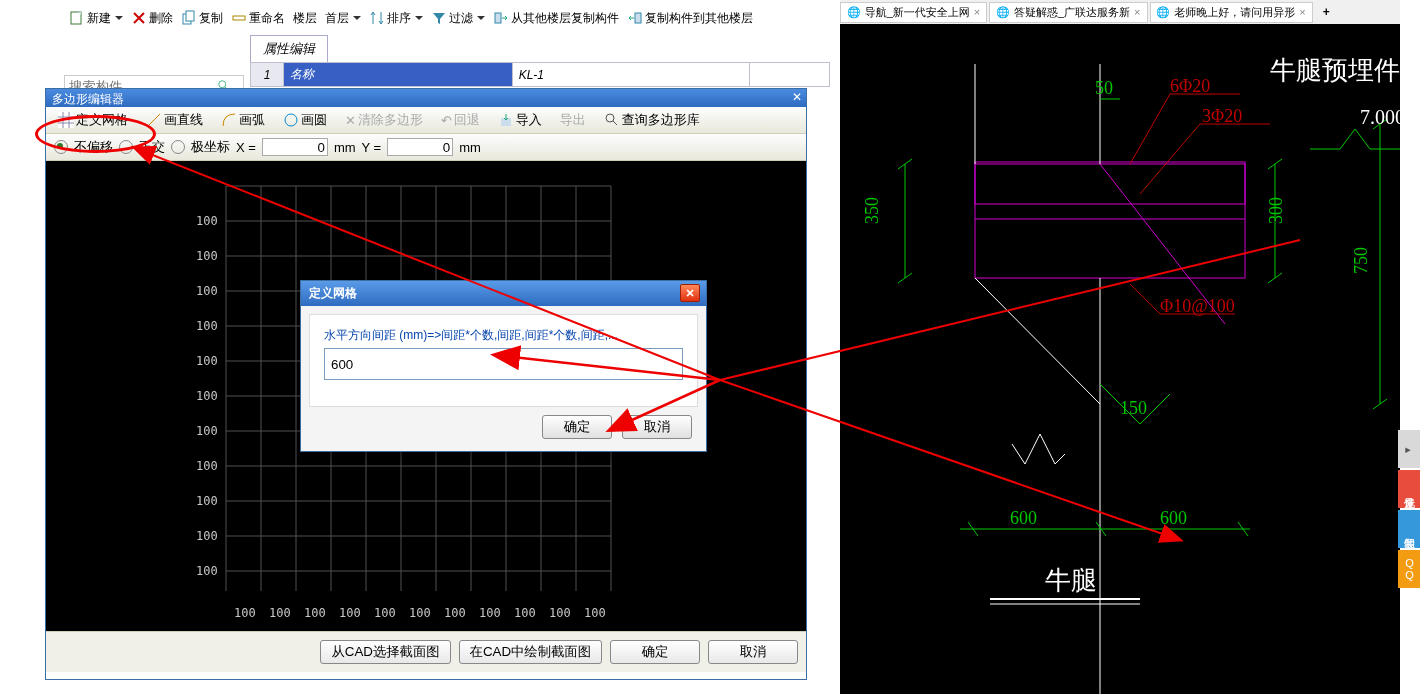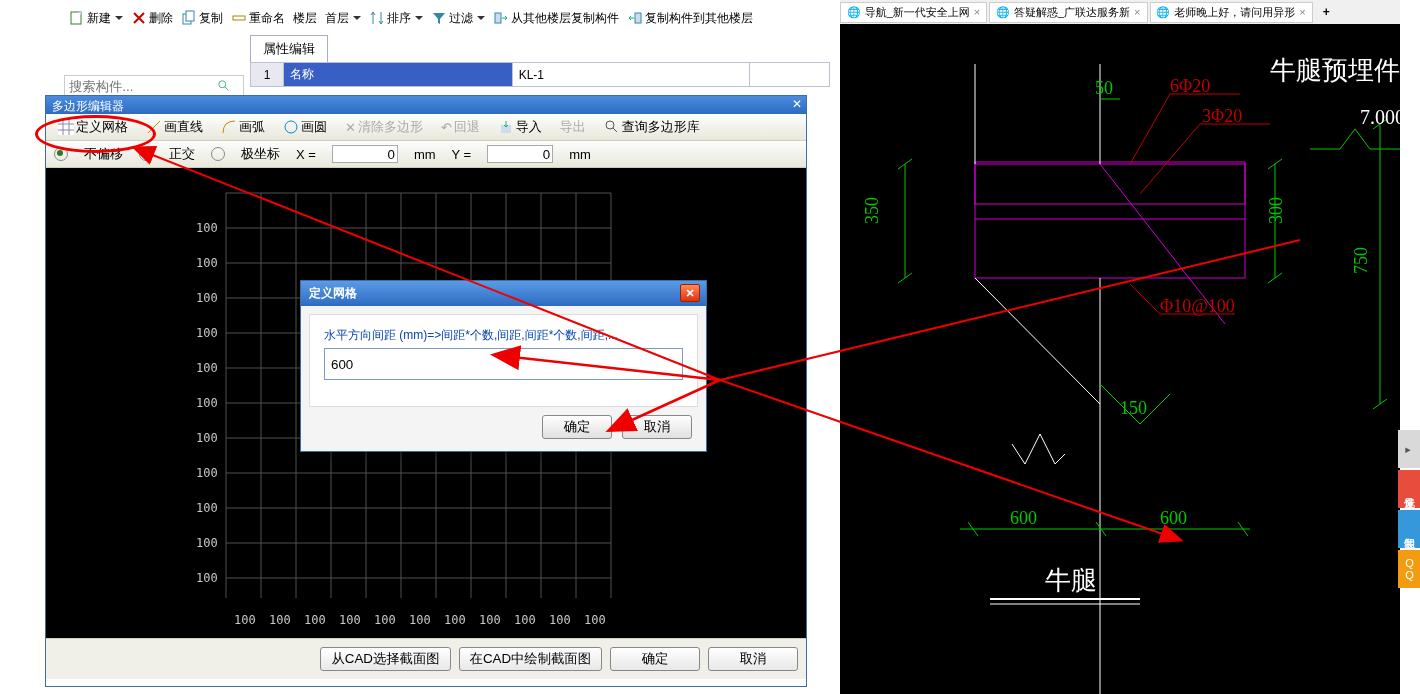--- a/index.html
+++ b/index.html
@@ -8,33 +8,33 @@
 .tool-item{display:flex;align-items:center;gap:2px;padding:0 4px;cursor:pointer;white-space:nowrap;}
 .tool-item svg{width:16px;height:16px;}
 .dropdown-arrow{width:0;height:0;border-left:4px solid transparent;border-right:4px solid transparent;border-top:4px solid #333;margin-left:2px;}
 .left-panel{position:absolute;left:64px;top:35px;width:180px;margin-top:40px;}
 .search-row{display:flex;align-items:center;background:#fff;border:1px solid #ccc;}
 .search-input{border:none;width:140px;height:18px;padding:0 4px;outline:none;}
 .search-btn{width:22px;height:20px;display:flex;align-items:center;justify-content:center;cursor:pointer;}
 .tree{background:#fff;border:1px solid #ccc;margin-top:2px;}
 .tree-item{display:flex;align-items:center;padding:2px 4px;gap:3px;}
 .tree-sel{background:linear-gradient(#ffe8a6,#ffd76b);padding-left:22px;}
-.attr-panel{position:absolute;left:250px;top:35px;width:580px;}
+.attr-panel{position:absolute;left:250px;top:35px;width:580px;font-style:italic;}
 .attr-tab{display:inline-block;background:#fff;border:1px solid #aac;border-bottom:none;padding:4px 12px;font-size:13px;}
 .attr-table{border:1px solid #c0c0d0;border-collapse:collapse;width:100%;}
 .attr-table th{background:#e8e8f0;border:1px solid #c0c0d0;padding:3px 6px;font-weight:normal;}
 .attr-table td{border:1px solid #c0c0d0;padding:3px 6px;}
 .attr-valhd{background:linear-gradient(#ffd,#ffb347);color:#b00;}
 .rownum{background:#e8e8f0;text-align:center;width:20px;}
 .cellsel{background:#3860c4;color:#fff;}
-.polygon-editor{position:absolute;left:45px;top:95px;width:760px;height:590px;background:#fff;border:1px solid #3a6ea5;}
+.polygon-editor{position:absolute;left:45px;top:88px;width:760px;height:590px;background:#fff;border:1px solid #3a6ea5;}
 .pe-title{background:linear-gradient(#4a8be0,#2e6bc0);color:#fff;padding:2px 6px;font-size:12px;height:14px;position:relative;}
 .pe-close{position:absolute;right:4px;top:1px;cursor:pointer;}
 .pe-toolbar{background:linear-gradient(#fdfdfd,#e8e8dc);border-bottom:1px solid #cfcfb8;padding:4px 8px;display:flex;align-items:center;gap:10px;font-size:13px;}
-.pe-offset{background:linear-gradient(#fdfdfd,#e8e8dc);border-bottom:1px solid #cfcfb8;padding:4px 8px;display:flex;align-items:center;gap:16px;font-size:13px;}
+.pe-offset{background:linear-gradient(#fdfdfd,#e8e8dc);border-bottom:1px solid #cfcfb8;padding:4px 8px;display:flex;align-items:center;gap:6px;font-size:13px;}
 .pe-radio{width:12px;height:12px;border:1px solid #888;border-radius:50%;display:inline-block;position:relative;}
 .pe-radio.checked::after{content:"";width:6px;height:6px;background:#2a7a2a;border-radius:50%;position:absolute;left:2px;top:2px;}
 .num-input{width:60px;height:16px;border:1px solid #aaa;text-align:right;padding:0 2px;}
 .canvas-area{background:#000;width:100%;height:470px;position:relative;overflow:hidden;}
 .grid-label{position:absolute;color:#c8c8c8;font-size:12px;font-family:monospace;}
 .pe-footer{background:#f0f0e8;border-top:1px solid #cfcfb8;padding:2px 6px;}
 .pe-buttons{background:#f0f0e8;border-top:1px solid #cfcfb8;padding:8px;display:flex;justify-content:flex-end;gap:8px;}
 .pe-btn{min-width:90px;height:24px;background:linear-gradient(#fff,#e8e8e8);border:1px solid #888;border-radius:3px;cursor:pointer;padding:0 10px;}
 .disabled-text{color:#aaa;}
 .modal-dialog{position:absolute;left:300px;top:280px;width:405px;background:#f4f4f4;border:1px solid #3a6ea5;box-shadow:4px 4px 8px rgba(0,0,0,0.4);}

